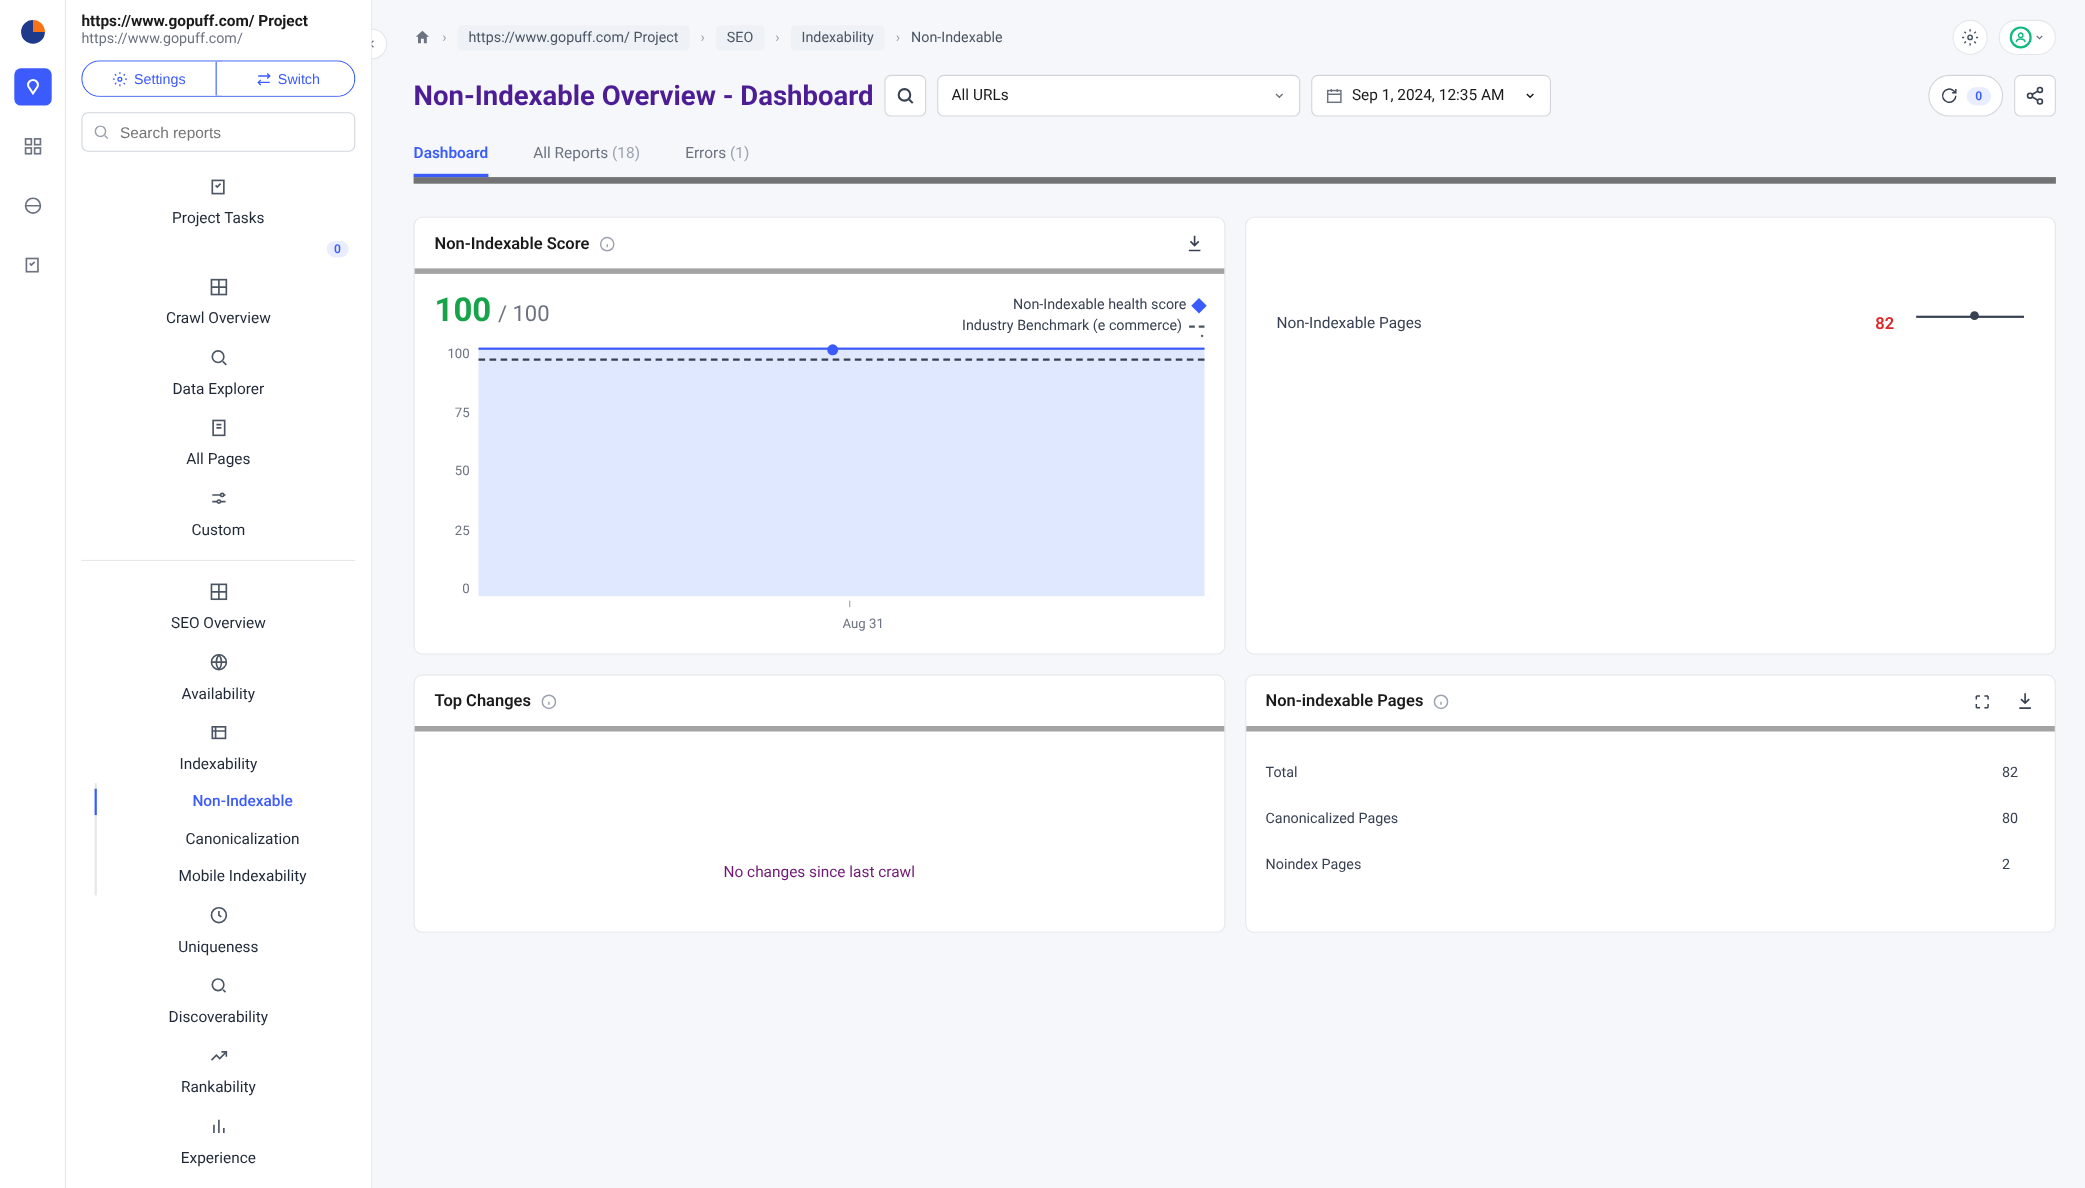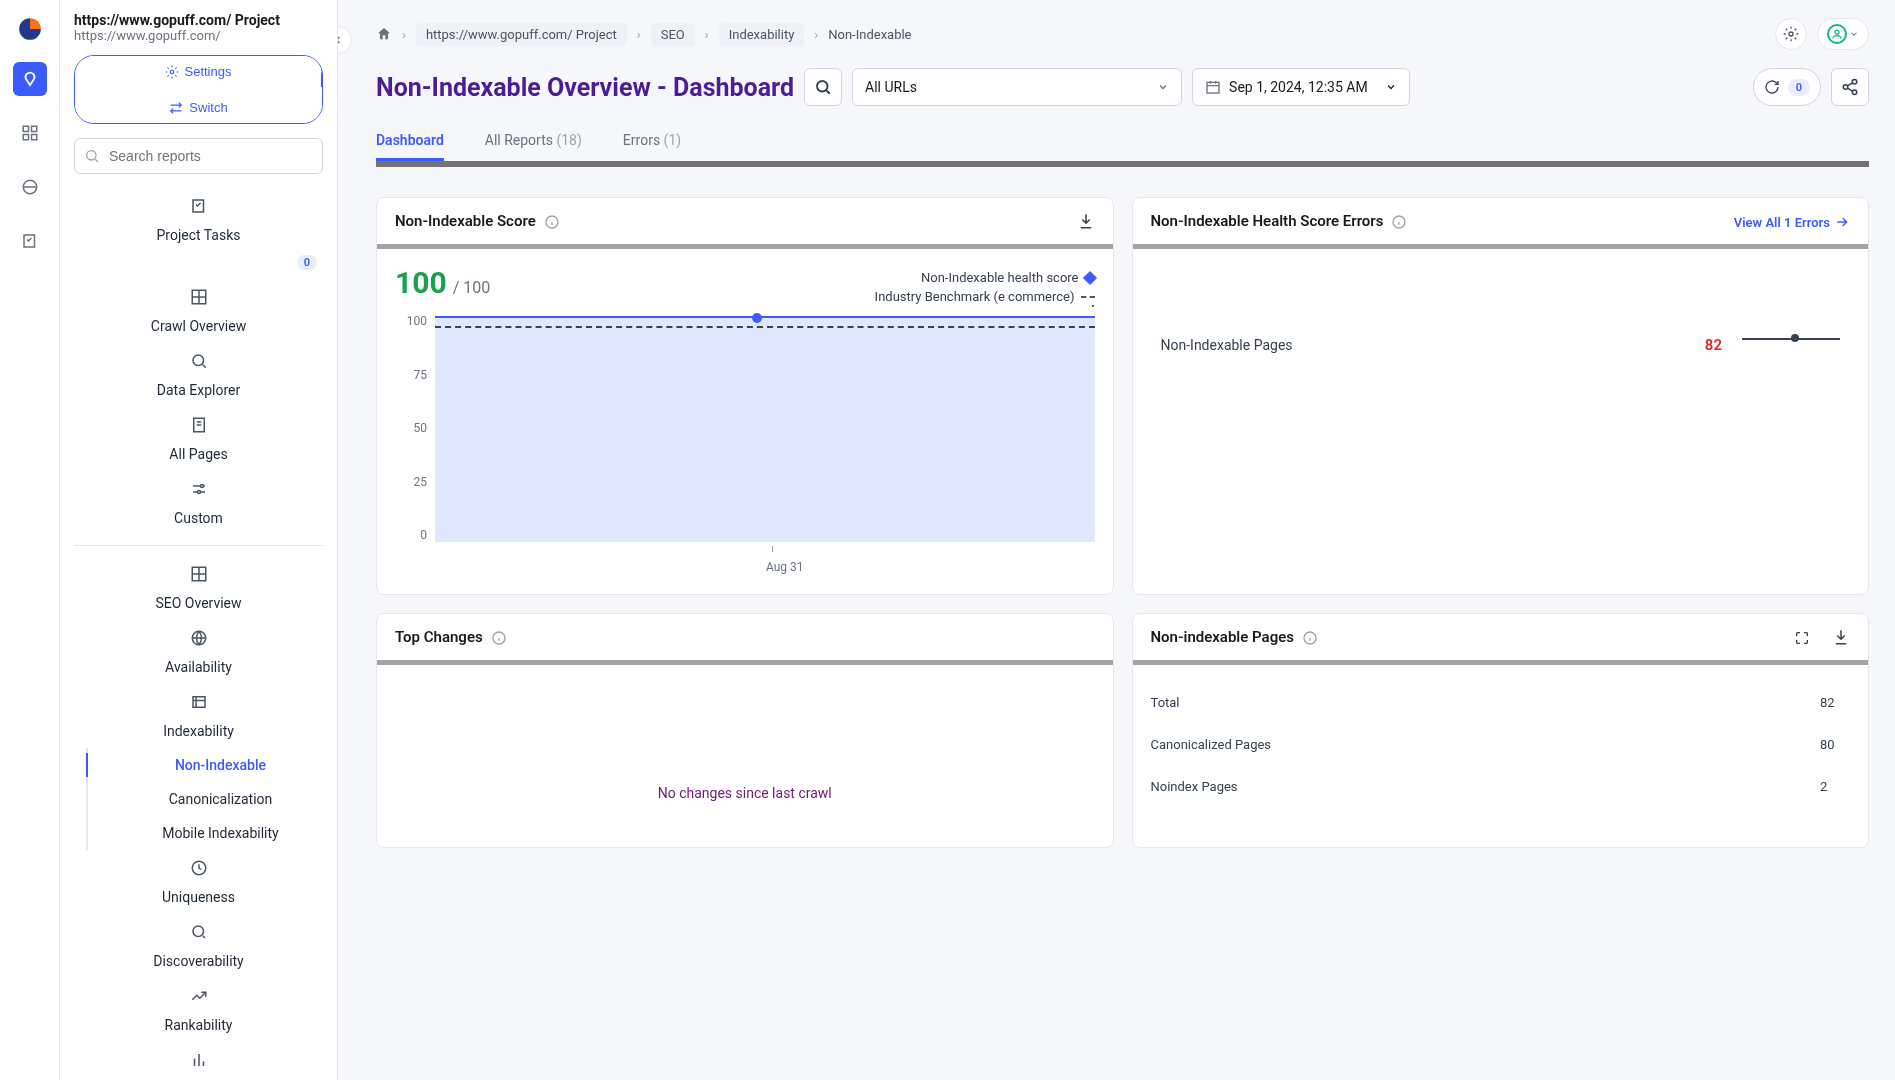--- a/index.html
+++ b/index.html
@@ -12,21 +12,21 @@
 .icon-rail .logo { width: 26px; height: 26px; }
 .icon-rail .rail-item { width: 34px; height: 34px; display: flex; align-items: center; justify-content: center; border-radius: 6px; cursor: pointer; color: #6b7280; }
 .icon-rail .rail-item.active { background: #3b5bfd; color: #fff; }
 .icon-rail .rail-item svg { width: 18px; height: 18px; }
 
 
 .sidebar { width: 278px; background: #fff; border-right: 1px solid #e5e7eb; padding: 12px 14px; overflow-y: auto; }
 .project-header { margin-bottom: 12px; }
 .project-title { font-size: 14px; font-weight: 700; white-space: nowrap; overflow: hidden; text-overflow: ellipsis; }
 .project-url { font-size: 13px; color: #6b7280; }
-.btn-row { display: flex; gap: 5px; border: 1px solid #3b5bfd; border-radius: 20px; overflow: hidden; margin-bottom: 14px; flex-direction: column; }
+.btn-row { display: flex; gap: 5px; border: 1px solid #3b5bfd; border-radius: 20px; overflow: hidden; margin-bottom: 14px; }
 .btn-row button { flex: 1; background: #fff; border: none; color: #3b5bfd; font-size: 13px; font-weight: 500; padding: 8px 10px; cursor: pointer; display: flex; align-items: center; justify-content: center; gap: 6px; }
 .btn-row button:first-child { border-right: 1px solid #3b5bfd; }
 .search-box { position: relative; margin-bottom: 14px; }
 .search-box input { width: 100%; padding: 9px 12px 9px 34px; border: 1px solid #d1d5db; border-radius: 6px; font-size: 14px; }
 .search-box .sicon { position: absolute; left: 10px; top: 50%; transform: translateY(-50%); color: #9ca3af; }
 
 .nav-item { display: flex; align-items: center; gap: 12px; padding: 9px 6px; font-size: 14px; color: #1f2937; cursor: pointer; border-radius: 4px; flex-direction: column; }
 .nav-item .nicon { width: 18px; height: 18px; color: #4b5563; flex-shrink: 0; display: flex; align-items: center; justify-content: center; }
 .nav-item .badge { margin-left: auto; background: #e8edff; color: #3b5bfd; font-size: 11px; font-weight: 600; padding: 1px 7px; border-radius: 10px; }
 .nav-divider { height: 1px; background: #e5e7eb; margin: 10px 0; }
@@ -69,21 +69,21 @@
 .card { background: #fff; border: 1px solid #e5e7eb; border-radius: 8px; flex: 1; }
 .card-header { display: flex; align-items: flex-end; padding: 14px 18px; border-bottom: 5px solid #a3a3a3; gap: 8px; }
 .card-title { font-size: 15px; font-weight: 600; }
 .info-ic { width: 16px; height: 16px; color: #9ca3af; }
 .card-header .sp { flex: 1; }
 .card-header .link { color: #3b5bfd; font-size: 13px; font-weight: 600; cursor: pointer; display: flex; align-items: center; gap: 4px; }
 .card-body { padding: 16px 18px 20px; }
 
 .score-row { display: flex; align-items: baseline; gap: 6px; }
 .score-big { font-size: 30px; font-weight: 700; color: #16a34a; }
-.score-max { font-size: 16px; color: #6b7280; }
+.score-max { font-size: 20px; color: #6b7280; }
 
 .legend { text-align: right; font-size: 13px; color: #374151; margin-top: -30px; }
 .legend-item { display: flex; justify-content: flex-end; align-items: center; gap: 6px; margin-bottom: 4px; }
 .lg-dot { width: 10px; height: 10px; background: #3b5bfd; transform: rotate(45deg); }
 .lg-dash { width: 14px; height: 0; border-top: 2px dashed #4b5563; display:inline-block; }
 .lg-dash::after {content:'•'; color:#4b5563; font-size:10px; margin-left:2px;}
 
 .score-chart { position: relative; height: 260px; margin-top: 10px; display: flex; }
 .yaxis { width: 40px; display: flex; flex-direction: column; justify-content: space-between; font-size: 12px; color: #6b7280; text-align: right; padding-right: 8px; height: 228px; }
 .plot { flex: 1; position: relative; }
@@ -445,36 +445,20 @@
                     <div class="plot-dash"></div>
                     <div class="plot-dot"></div>
                   </div>
                 <div class="xaxis"><span class="tick"></span><span>Aug 31</span></div>
               </div>
             </div>
           </div>
         </div>
 
         <div class="card">
-          <div class="card-header">
-            <span class="card-title">Non-Indexable Health Score Errors</span>
-            <span class="info-ic">
-                <svg viewBox="0 0 24 24" width="16" height="16" fill="none" stroke="currentColor" stroke-width="2">
-                  <circle cx="12" cy="12" r="9"></circle>
-                  <path d="M12 8h.01M12 12v4"></path>
-                </svg>
-              </span>
-            <span class="sp"></span>
-            <span class="link">
-                <span>View All 1 Errors</span>
-                <svg width="16" height="16" viewBox="0 0 24 24" fill="none" stroke="#3b5bfd" stroke-width="2">
-                  <path d="M5 12h14M13 6l6 6-6 6"></path>
-                </svg>
-              </span>
-          </div>
           <div class="card-body">
             <div class="error-row">
               <span class="error-label">Non-Indexable Pages</span>
               <span class="error-val">82</span>
               <span class="error-spark">
                   <span class="line"></span>
                   <span class="dot"></span>
                 </span>
             </div>
           </div>

